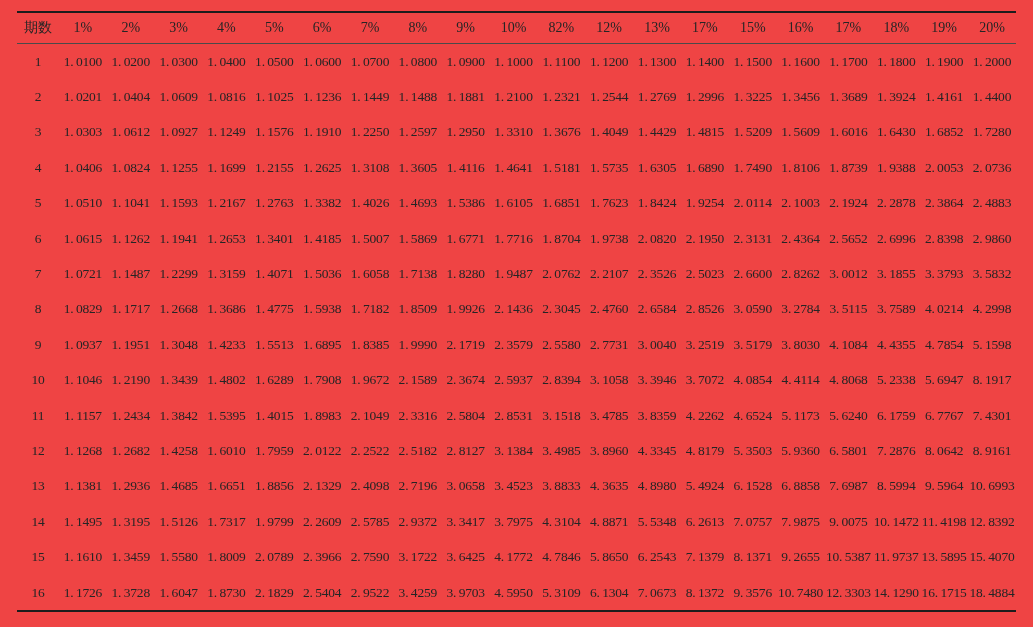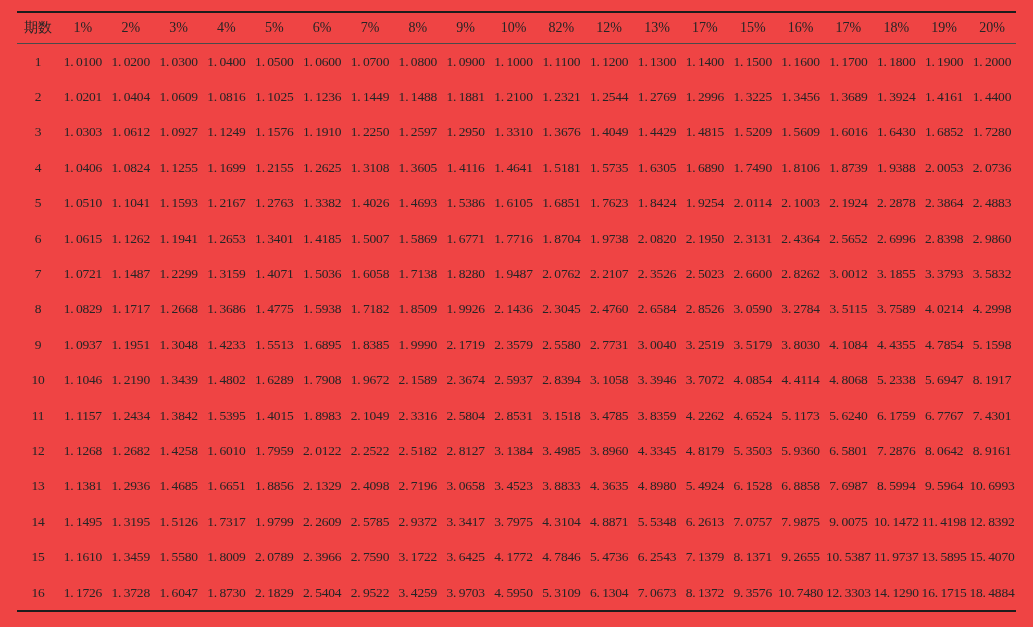--- a/index.html
+++ b/index.html
@@ -412,21 +412,21 @@
           <td>1. 3459</td>
           <td>1. 5580</td>
           <td>1. 8009</td>
           <td>2. 0789</td>
           <td>2. 3966</td>
           <td>2. 7590</td>
           <td>3. 1722</td>
           <td>3. 6425</td>
           <td>4. 1772</td>
           <td>4. 7846</td>
-          <td>5. 4736</td>
+          <td>5. 8650</td>
           <td>6. 2543</td>
           <td>7. 1379</td>
           <td>8. 1371</td>
           <td>9. 2655</td>
           <td>10. 5387</td>
           <td>11. 9737</td>
           <td>13. 5895</td>
           <td>15. 4070</td>
         </tr>
         <tr>

